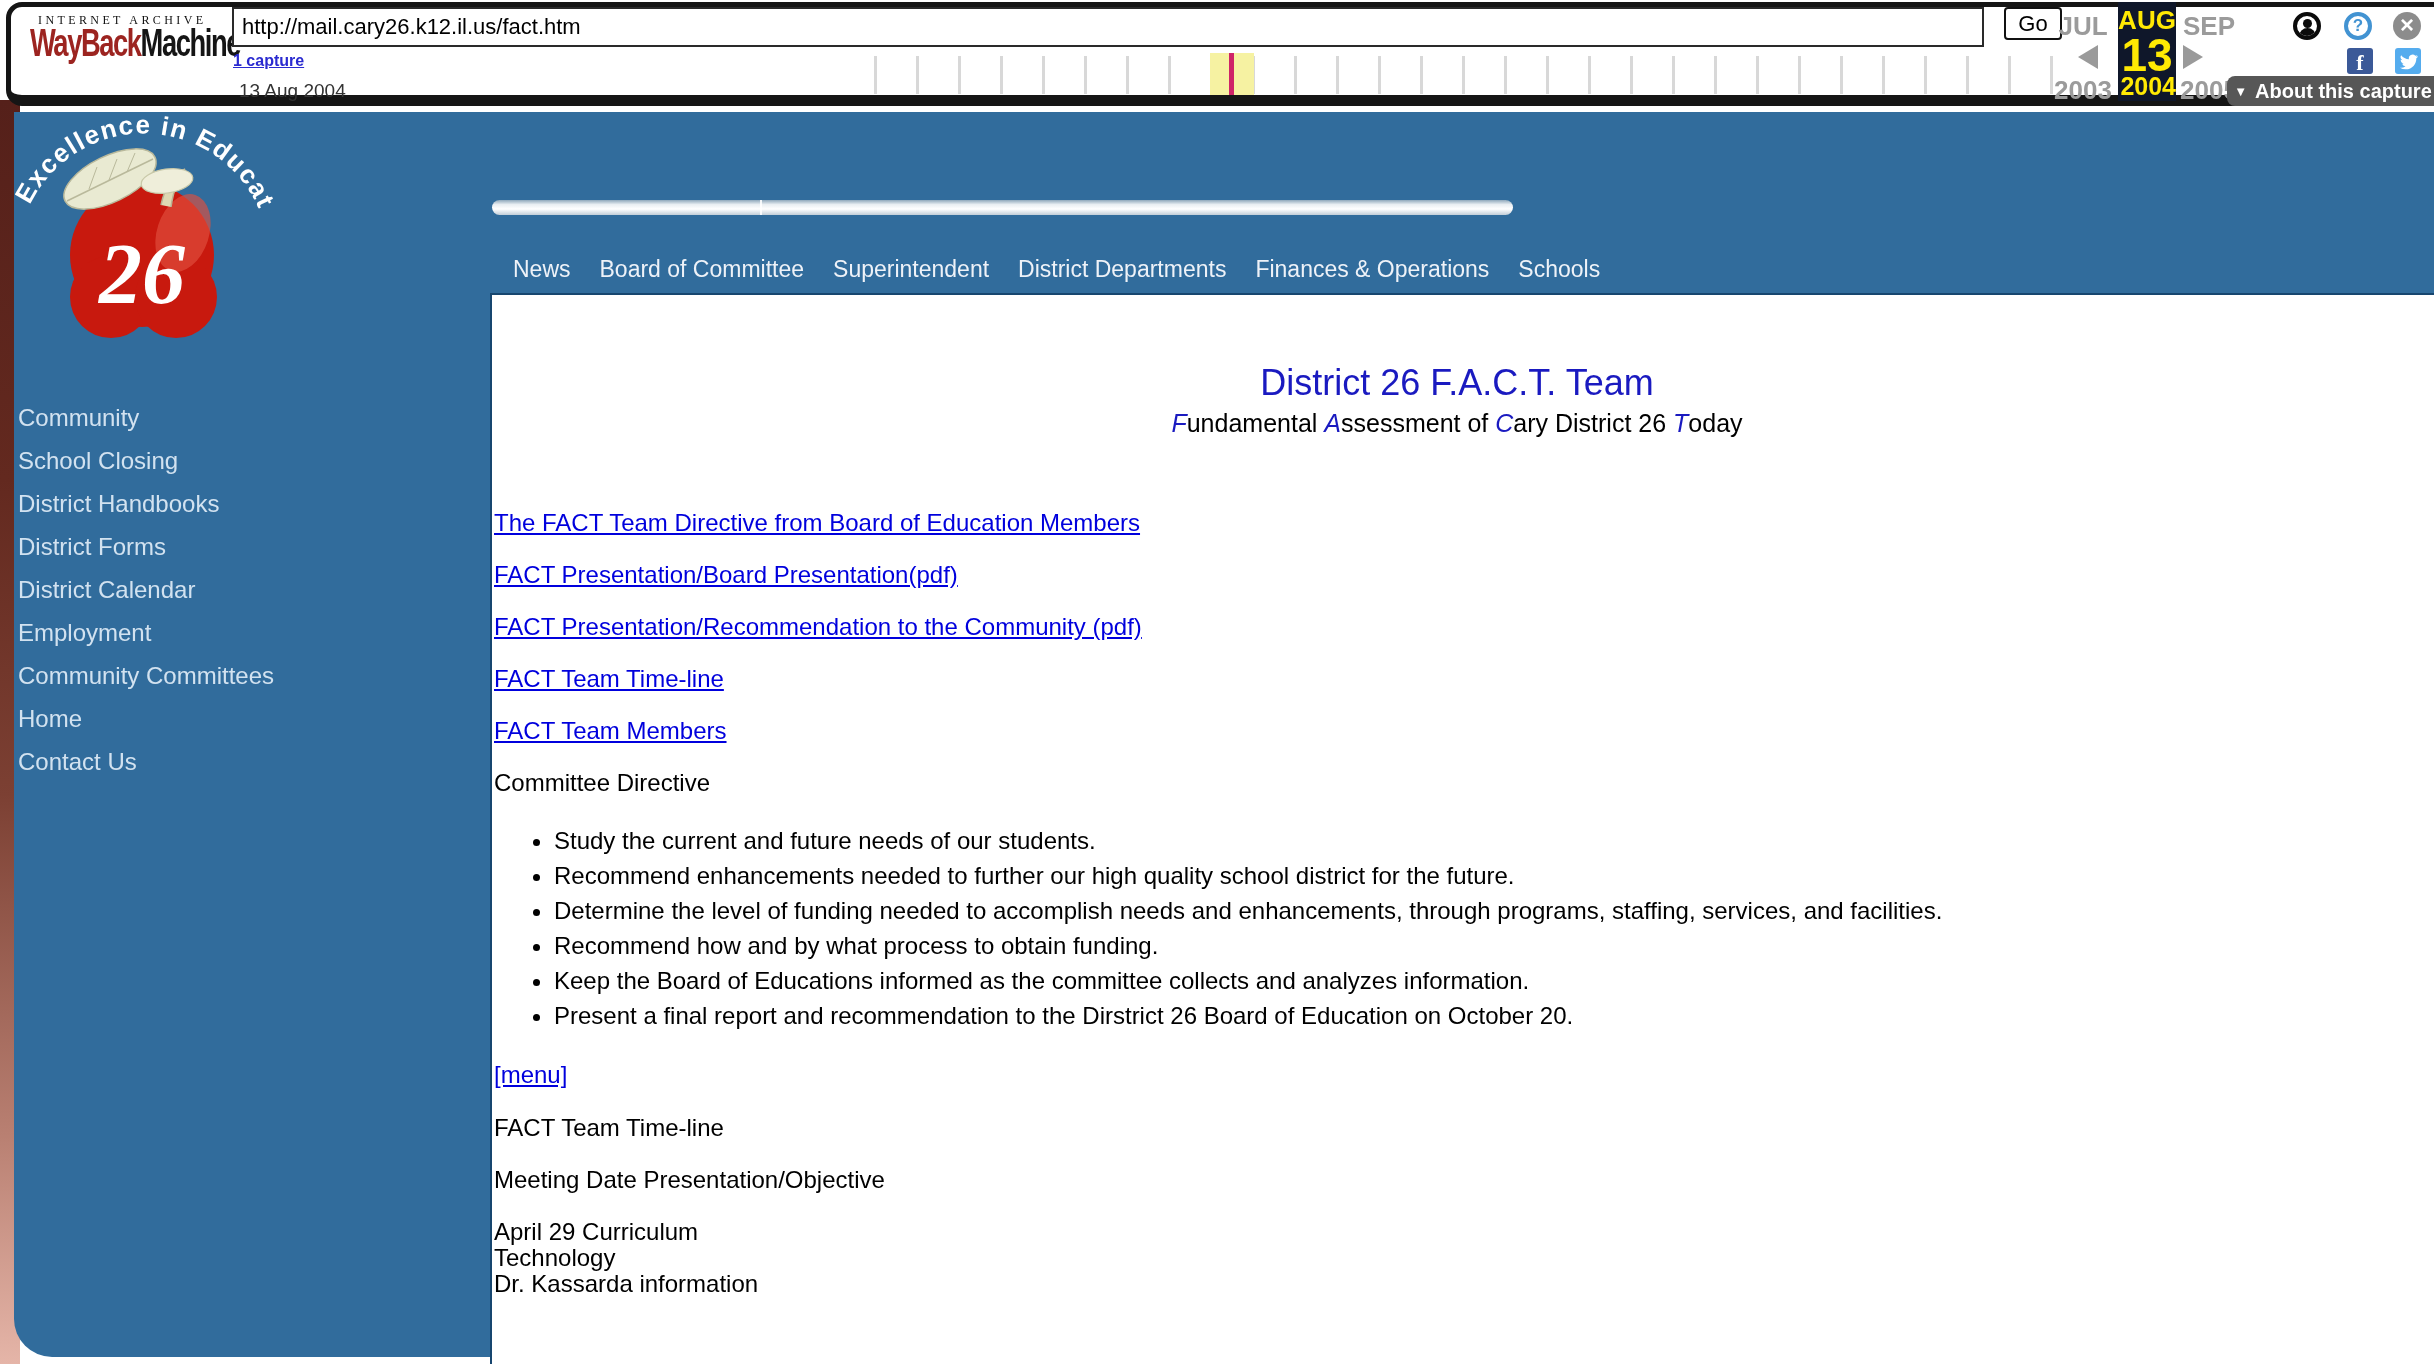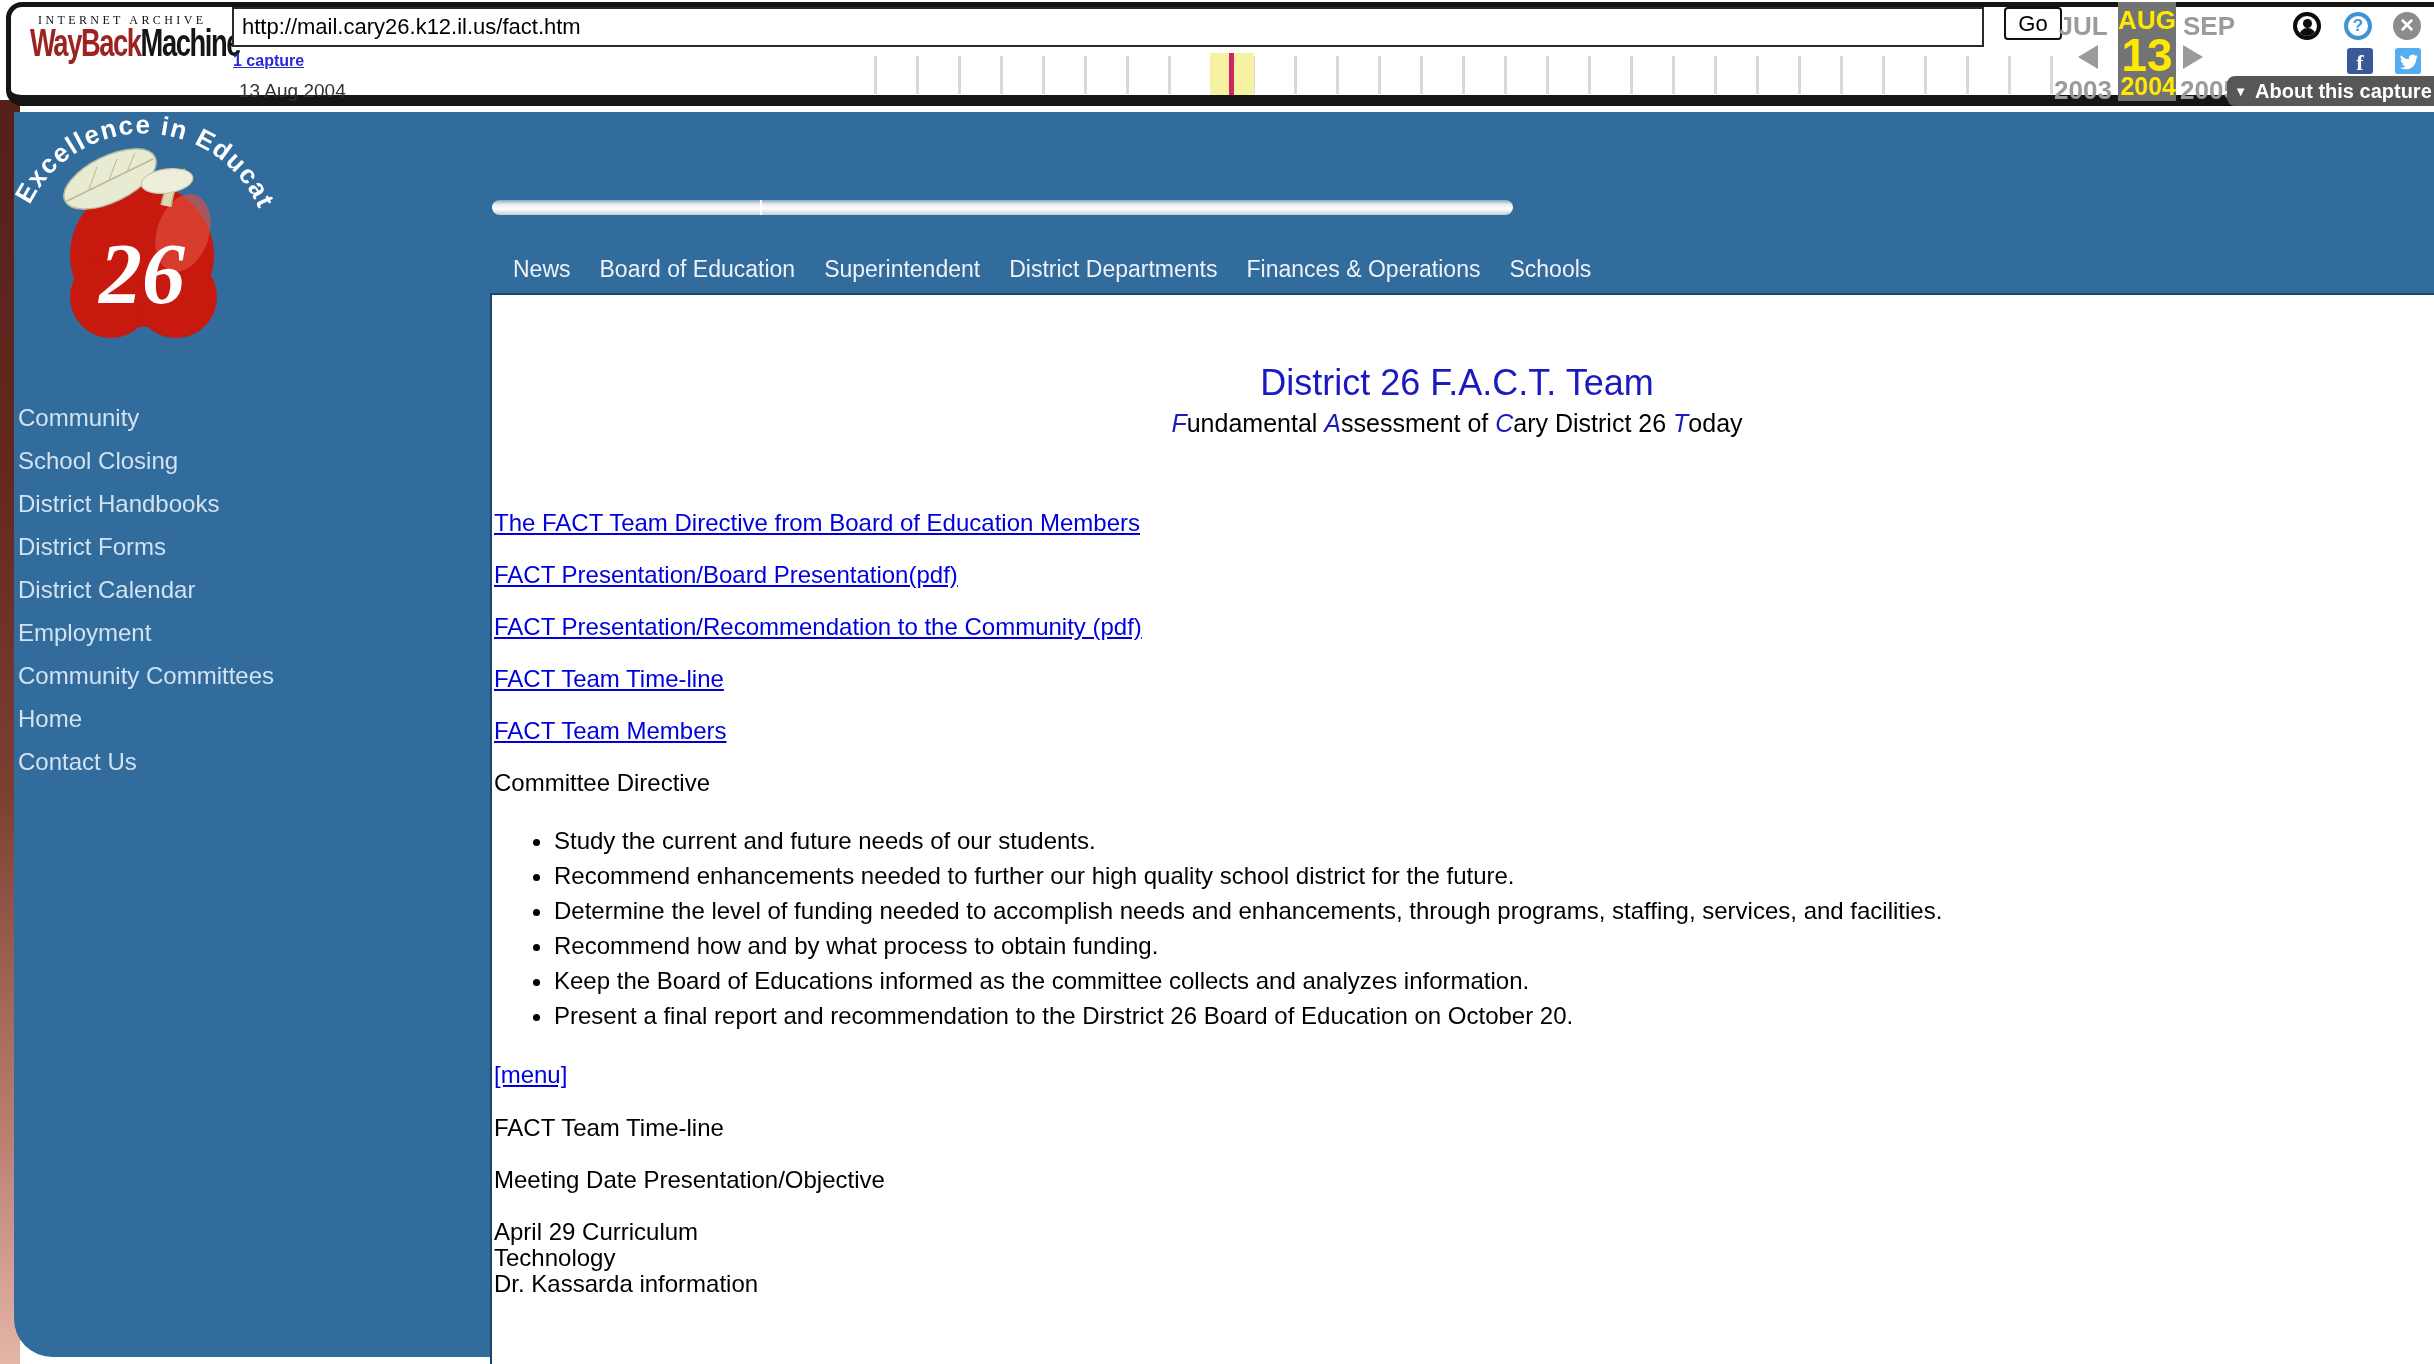--- a/index.html
+++ b/index.html
@@ -28,21 +28,21 @@
     border-radius:4px;font-size:22px;color:#000;text-align:center;line-height:29px;cursor:pointer;}
   .cap-link{position:absolute;left:222px;top:45px;font-size:16px;font-weight:bold;color:#2a2ad0;
     text-decoration:underline;cursor:pointer;}
   .cap-date{position:absolute;left:228px;top:73px;font-size:19px;color:#333;}
   .ticks{position:absolute;left:863px;top:49px;width:1190px;height:38px;
     background:repeating-linear-gradient(to right,#d8d8d8 0 3px,transparent 3px 42px);}
   .marker{position:absolute;left:1199px;top:46px;width:44px;height:42px;background:#f6f2a2;}
   .marker i{position:absolute;left:19px;top:0;bottom:0;width:5px;background:#cf2468;}
   .mon{position:absolute;top:4px;width:60px;text-align:center;font-size:26px;font-weight:bold;color:#9b9b9b;}
   .yr{position:absolute;top:68px;width:60px;text-align:center;font-size:26px;font-weight:bold;color:#9b9b9b;}
-  .blackblock{position:absolute;left:2107px;top:-5px;width:58px;height:99px;background:#737373;}
+  .blackblock{position:absolute;left:2107px;top:-5px;width:58px;height:99px;background:#0f172a;}
   .bb-mon{position:absolute;left:0;right:0;top:3px;text-align:center;font-size:26px;font-weight:bold;color:#ffe903;}
   .bb-day{position:absolute;left:0;right:0;top:26px;text-align:center;font-size:46px;font-weight:bold;color:#ffe903;}
   .bb-yr{position:absolute;left:0;right:0;top:70px;text-align:right;font-size:25px;font-weight:bold;color:#ffe903;}
   .arr{position:absolute;width:0;height:0;border-top:12px solid transparent;border-bottom:12px solid transparent;cursor:pointer;}
   .arr-l{left:2067px;top:38px;border-right:20px solid #9a9a9a;}
   .arr-r{left:2172px;top:38px;border-left:20px solid #9a9a9a;}
   .cicon{position:absolute;width:28px;height:28px;border-radius:50%;cursor:pointer;}
   .person{left:2282px;top:5px;border:4px solid #0b0b0b;background:#fff;overflow:hidden;}
   .p-head{position:absolute;left:6px;top:3px;width:9px;height:9px;border-radius:50%;background:#0b0b0b;}
   .p-body{position:absolute;left:2px;bottom:-2px;width:17px;height:10px;border-radius:9px 9px 0 0;background:#0b0b0b;}
@@ -124,21 +124,21 @@
       <textPath href="#arcpath" startOffset="2">Excellence in Education</textPath>
     </text>
   </svg>
 
   <div class="hbar">
       <i></i>
     </div>
 
   <nav class="topnav">
     <span>News</span>
-    <span>Board of Education</span>
+    <span>Board of Committee</span>
     <span>Superintendent</span>
     <span>District Departments</span>
     <span>Finances &amp; Operations</span>
     <span>Schools</span>
   </nav>
 
   <ul class="sidemenu">
     <li>Community</li>
     <li>School Closing</li>
     <li>District Handbooks</li>

